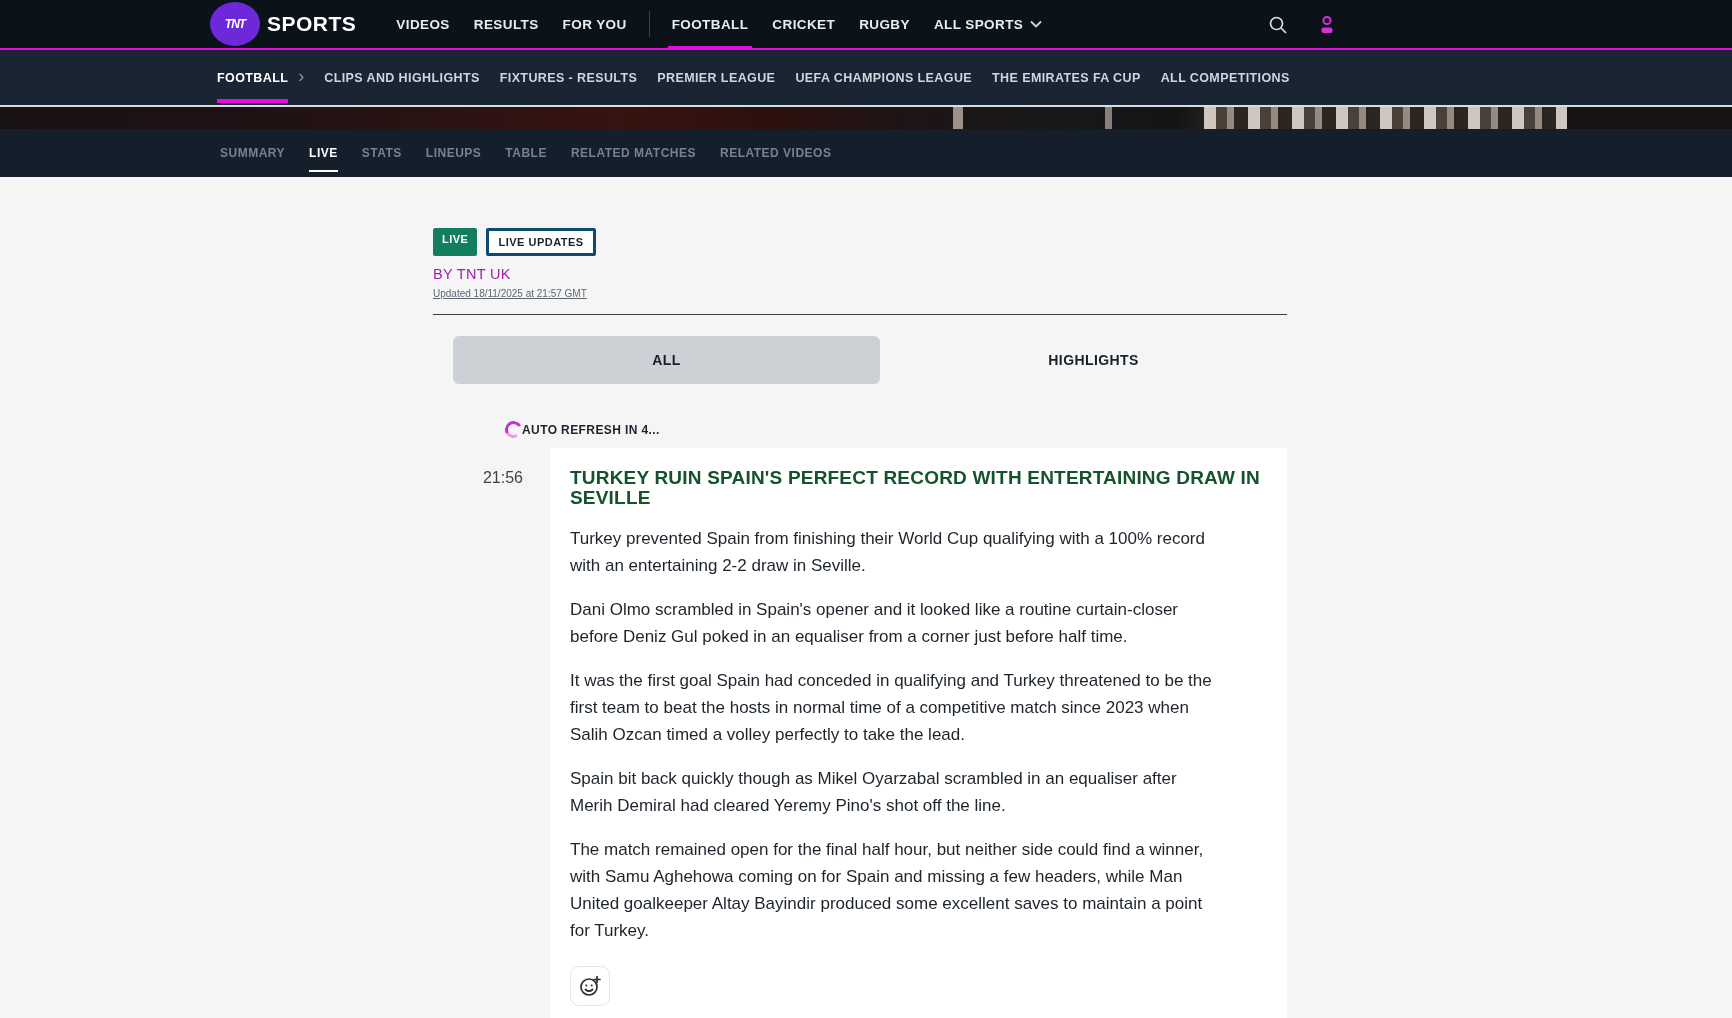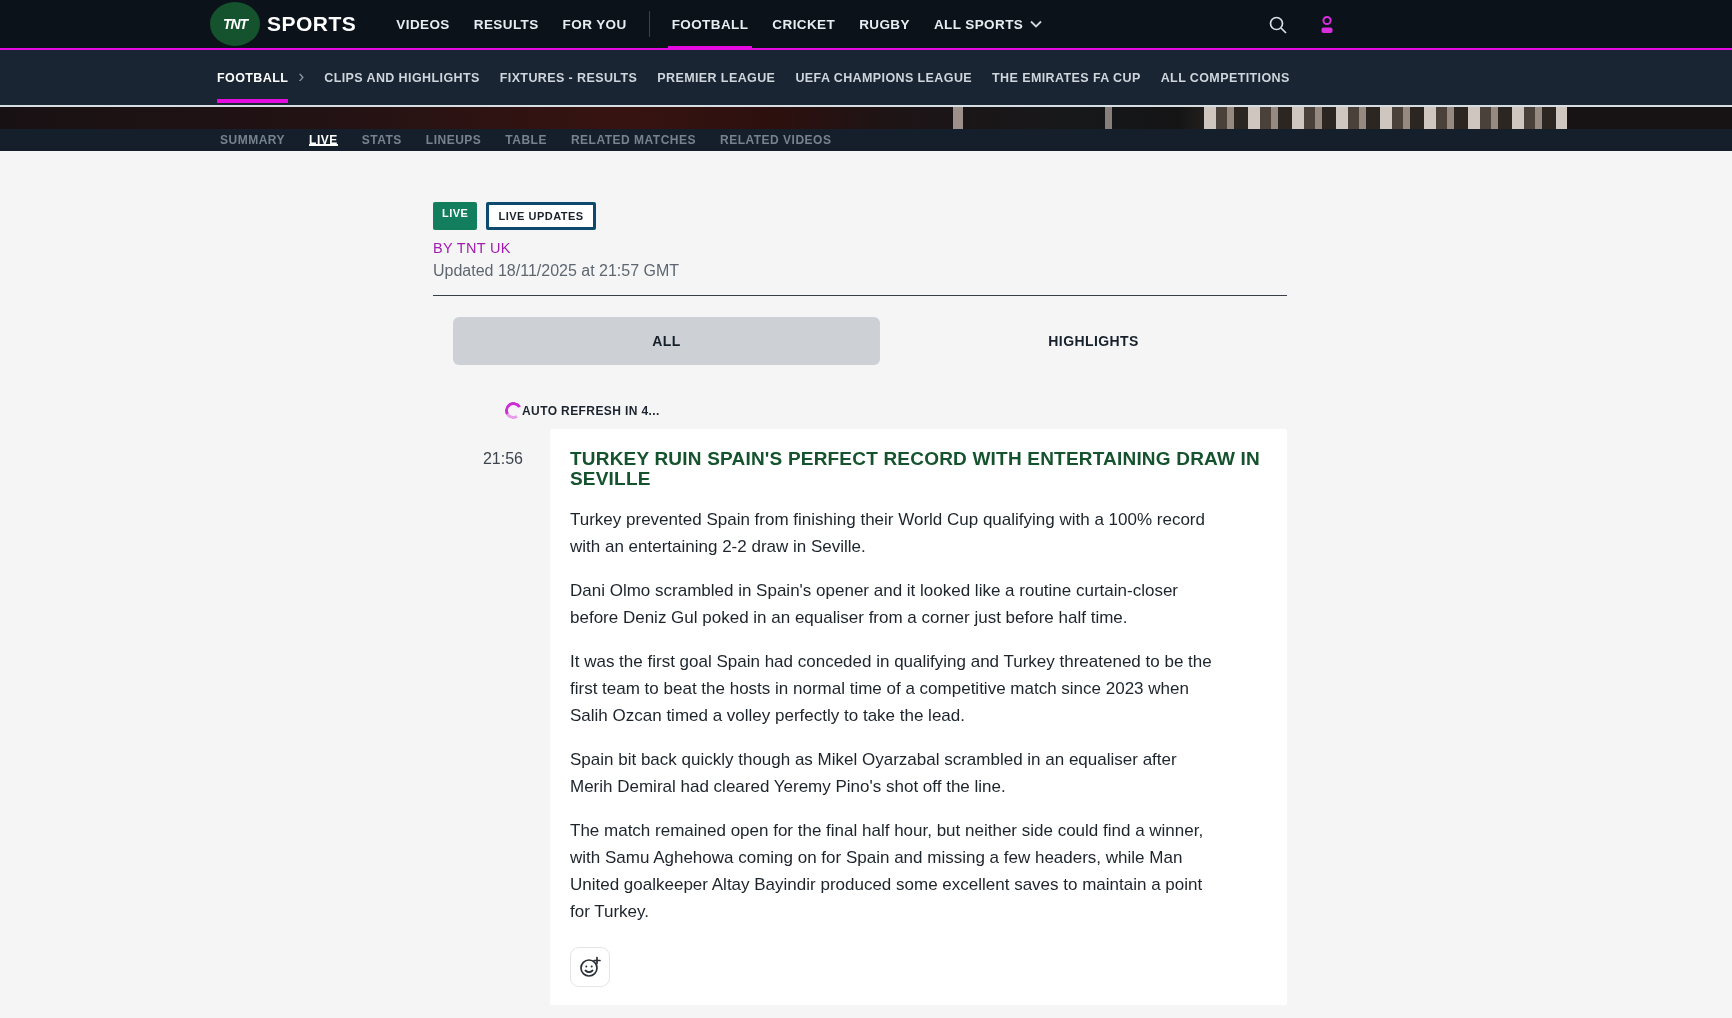--- a/index.html
+++ b/index.html
@@ -7,23 +7,23 @@
   body { background:#f5f5f6; font-family:"Liberation Sans", sans-serif; }
 
   
   .topnav {
     position:relative; height:50px; background:#0c121a;
     display:flex; align-items:center; padding-left:210px;
     border-bottom:2px solid #e50ae0;
   }
   .brand { display:flex; align-items:center; margin-right:28px; cursor:pointer; }
   .logo-circle {
-    width:50px; height:44px; background:#14532d; border-radius:50%;
+    width:50px; height:44px; background:#6d28d9; border-radius:50%;
     display:flex; align-items:center; justify-content:center;
-    color:#fff; font-weight:bold; font-style:italic; font-size:14px; letter-spacing:-1px;
+    color:#fff; font-weight:bold; font-style:italic; font-size:12px; letter-spacing:-1px;
   }
   .brand-name { color:#fff; font-weight:bold; font-size:21px; letter-spacing:.5px; margin-left:7px; }
   .nav-items { display:flex; align-items:center; height:100%; }
   .nav-item {
     position:relative; display:flex; align-items:center; height:100%;
     color:#e8edf2; font-size:13.5px; font-weight:bold; letter-spacing:.4px;
     text-decoration:none; padding:0 12px; white-space:nowrap; cursor:pointer;
   }
   .nav-item.active::after {
     content:""; position:absolute; left:8px; right:8px; bottom:-2px;
@@ -58,21 +58,21 @@
   }
   .photo-strip > div { position:absolute; top:0; bottom:0; }
   .strip-pole1 { left:55%; width:10px; background:#b3a79f; opacity:.85; }
   .strip-pole2 { left:63.8%; width:7px; background:#b9ada6; opacity:.7; }
   .strip-bars  { left:69.5%; width:21%;
     background:repeating-linear-gradient(90deg,#cfc6bf 0 12px,#4a423a 12px 23px,#968a80 23px 30px,#2b2622 30px 44px); }
   .strip-darkright { right:0; width:9.5%; background:#171213; }
 
   
   .tabbar {
-    height:22px; background:#151f2b; display:flex; align-items:center; padding-left:208px;
+    height:48px; background:#151f2b; display:flex; align-items:center; padding-left:208px;
   }
   .tab {
     position:relative; display:flex; align-items:center; height:100%;
     color:#76828e; font-size:12px; font-weight:bold; letter-spacing:.5px;
     text-decoration:none; padding:0 12px; white-space:nowrap; cursor:pointer;
   }
   .tab.active { color:#fff; }
   .tab.active::after {
     content:""; position:absolute; left:12px; right:12px; bottom:5px; height:2px; background:#fff;
   }
@@ -80,21 +80,21 @@
   
   .content { padding-left:433px; }
   .badges { display:flex; gap:9px; margin-top:51px; }
   .badge {
     font-size:11px; font-weight:bold; letter-spacing:.5px;
     padding:5px 9px; border-radius:2px; line-height:12px;
   }
   .badge-live { background:#127e5d; color:#fff; }
   .badge-updates { background:#fff; color:#19212b; border:3px solid #0c4a6e; }
   .byline { margin-top:10px; font-size:14.5px; font-weight:normal; color:#a21caf; letter-spacing:.3px; }
-  .updated { margin-top:6px; font-size:16px; color:#5e6771; }
+  .updated { margin-top:6px; font-size:10px; color:#5e6771;text-decoration:underline; }
   .divider { margin-top:15px; width:854px; border:none; border-top:1px solid #383f47; }
 
   .toggle { margin-top:21px; width:854px; height:48px; display:flex;margin-left:20px; }
   .toggle-opt {
     flex:1; display:flex; align-items:center; justify-content:center;
     font-size:14px; font-weight:bold; letter-spacing:.4px; color:#16202b;
     background:none; border:none; cursor:pointer; font-family:inherit;
   }
   .toggle-opt.selected { background:#cdd1d5; border-radius:6px; }
 

